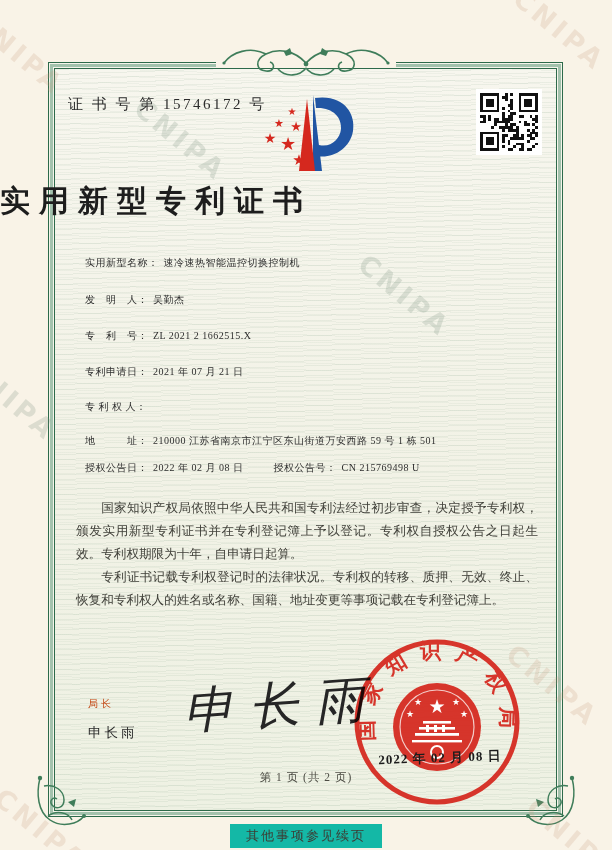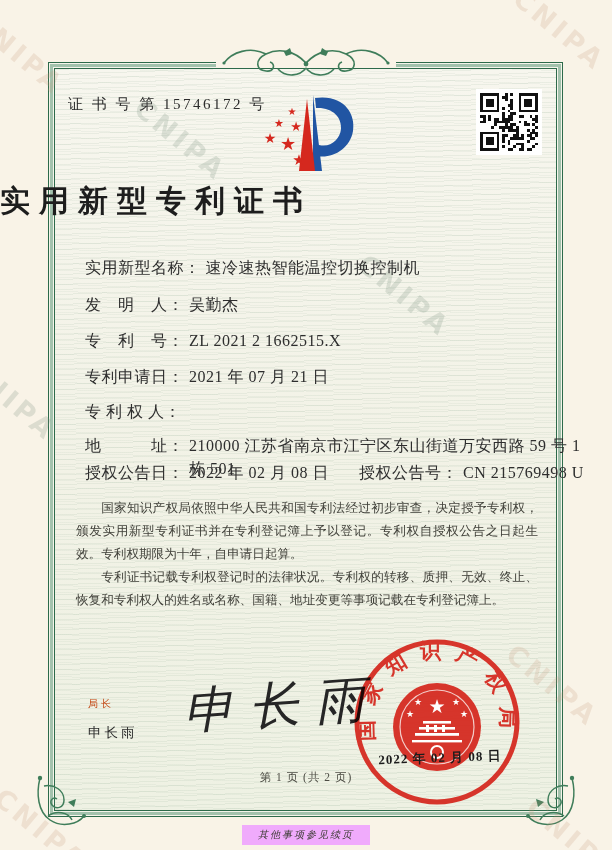--- a/index.html
+++ b/index.html
@@ -29,21 +29,21 @@
   .cert-no { position:absolute; left:68px; top:95px; font-size:15px; letter-spacing:2.5px; color:#2c2c2c; }
 
   .qr-box { position:absolute; left:476px; top:89px; width:66px; height:66px; background:#fff; padding:4px; }
   .qr-box svg { width:58px; height:58px; display:block; }
 
   .logo { position:absolute; left:259px; top:93px; width:100px; height:88px; }
 
   .title { position:absolute; left:0; top:181px; width:612px; 
            font-size:30px; font-weight:bold; letter-spacing:9px; color:#1d1d1d; }
 
-  .row { position:absolute; left:85px; display:flex; font-size:16px; color:#2e2e2e; line-height:1.45; }
+  .row { position:absolute; left:85px; display:flex; font-size:10px; color:#2e2e2e; line-height:1.45; }
   .f-label { white-space:nowrap; min-width:63px; letter-spacing:0.5px; }
   .f-value { margin-left:5px; max-width:402px; letter-spacing:0.5px; }
   .row2col .col2 { margin-left:30px; display:flex; }
 
   .paras { position:absolute; left:76px; top:497px; width:462px; font-size:12.6px;
            line-height:1.82; color:#41413a; text-align:justify; }
   .paras p { text-indent:2em; }
 
   .sig-title { position:absolute; left:88px; top:697px; font-size:10px; color:#c2410c; letter-spacing:3px; }
   .sig-name  { position:absolute; left:88px; top:724px; font-size:13.5px; color:#2b2b2b; letter-spacing:3px; }
@@ -54,22 +54,22 @@
   .seal { position:absolute; left:352px; top:637px; width:170px; height:170px;
           mix-blend-mode:multiply; opacity:0.94; }
   .seal-date { position:absolute; left:360px; top:749px; width:160px; text-align:center;
                font-size:13px; color:#1c1c1c; letter-spacing:1px; transform:rotate(-2deg);
                font-weight:bold; z-index:12; }
 
   .page-num { position:absolute; left:0; top:770px; width:612px; text-align:center;
               font-size:11.5px; color:#4c4c44; letter-spacing:1px; }
 
   .footer-note { position:absolute; left:0; top:824px; width:612px; text-align:center; }
-  .footer-note span { display:inline-block; background:#f0abfc; padding:3px 16px;
-              font-size:10px; color:#3c3c34; letter-spacing:2px;font-style:italic; }
+  .footer-note span { display:inline-block; background:#14b8a6; padding:3px 16px;
+              font-size:13px; color:#3c3c34; letter-spacing:2px; }
 
   .ornament-top { position:absolute; left:216px; top:44px; width:180px; height:38px; z-index:3; }
   .corner { position:absolute; width:54px; height:56px; z-index:3; }
   .corner.bl { left:34px; top:772px; }
   .corner.br { left:524px; top:772px; transform:scaleX(-1); }
 </style>
 </head>
 <body>
 
 <div class="page">

